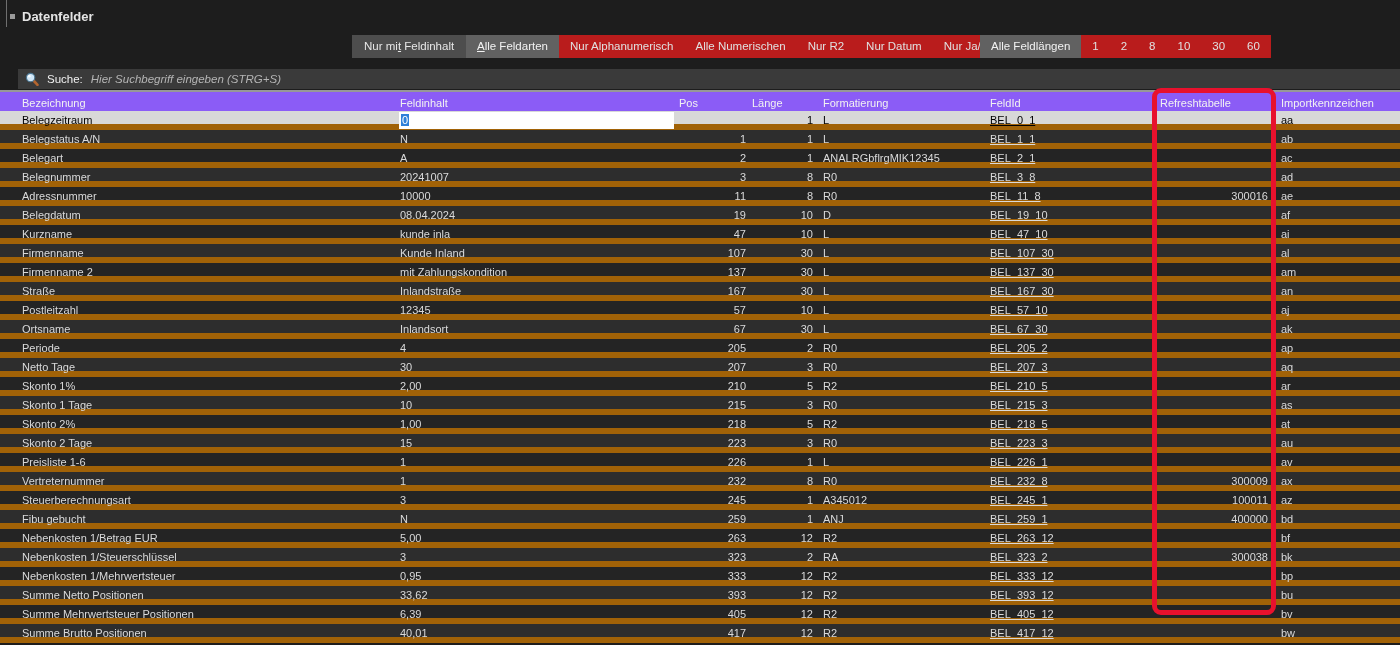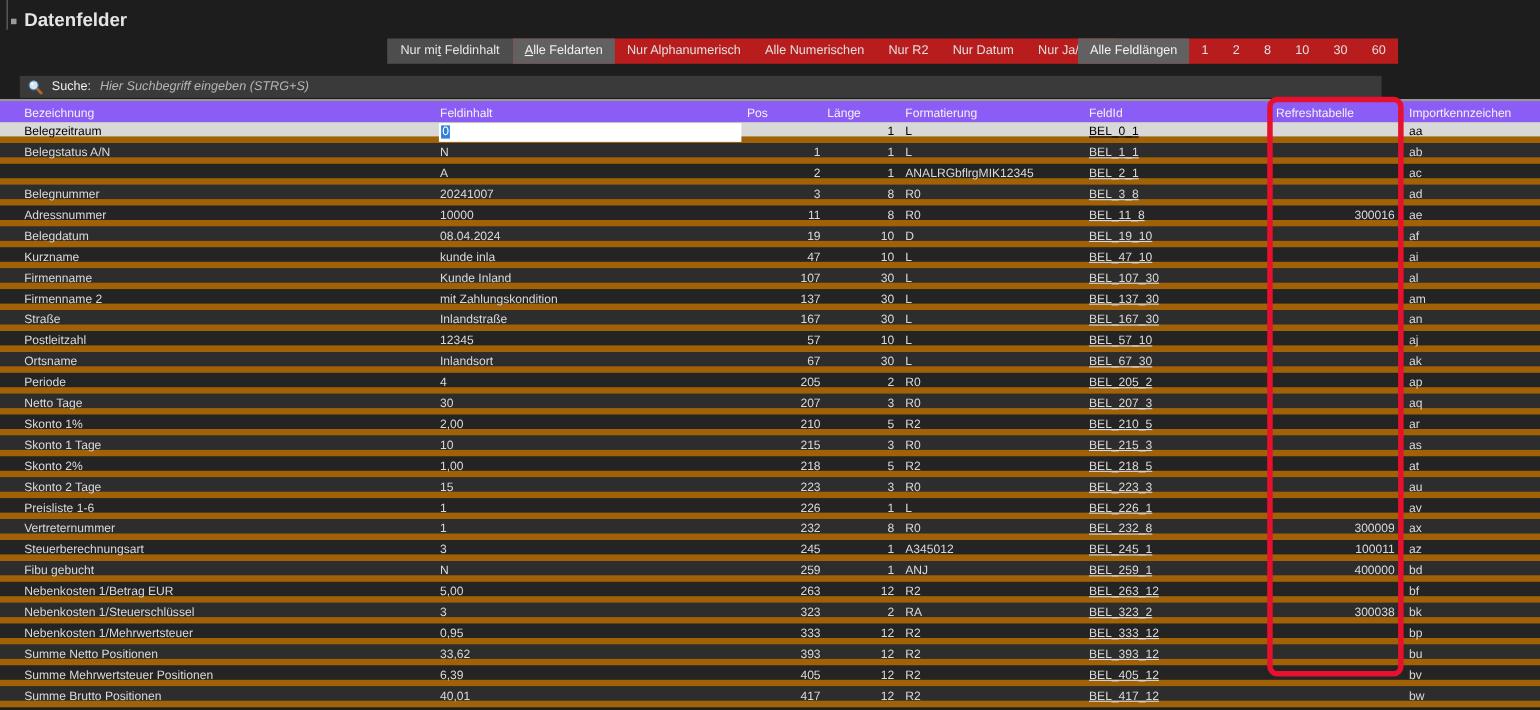--- a/index.html
+++ b/index.html
@@ -8,40 +8,40 @@
     background:#1d1d1d;
     font-family:"Liberation Sans","DejaVu Sans",sans-serif;
     color:#dcdcdc;
     position:relative;
     font-size:11px;
   }
   
   .panel-divider { position:absolute; left:6px; top:0; width:1px; height:27px; background:#6f6f6f; }
   .page-title-wrap { position:absolute; left:10px; top:9px; display:flex; align-items:center; gap:7px; }
   .title-bullet { width:5px; height:5px; background:#9a9a9a; display:inline-block; }
-  .page-title { font-weight:bold; font-size:17px; color:#e4e4e4; }
+  .page-title { font-weight:bold; font-size:13px; color:#e4e4e4; }
 
   
   .toolbar { position:absolute; left:0; top:35px; width:1400px; height:23px; }
   .tb-btn {
     position:absolute; top:0; height:23px; line-height:23px;
     padding:0 12px; color:#e6e6e6; font-size:11.5px; cursor:default;
     white-space:nowrap;
   }
   .tb-standalone { left:352px; background:#4d4d4d; }
   .tb-group { position:absolute; top:0; height:23px; background:#b91c1c; display:flex; }
   .tb-group-feldarten { left:466px; }
   .tb-group-feldlaengen { left:980px; }
   .tb-item { height:23px; line-height:23px; padding:0 11px; color:#e0e0e0; font-size:11.5px; white-space:nowrap; }
   .tb-item.selected { background:#616161; color:#f2f2f2; }
   .tb-item u { text-decoration:underline; }
 
   
   .search-bar {
-    position:absolute; left:18px; top:69px; width:1238px; height:20px;
+    position:absolute; left:18px; top:69px; width:1382px; height:20px;
     background:#3a3a3a; display:flex; align-items:center; gap:8px; padding-left:7px;
   }
   .search-icon { width:14px; height:14px; flex:0 0 auto; }
   .search-label { color:#f0f0f0; font-size:11.5px; }
   .search-placeholder { color:#b5b5b5; font-style:italic; font-size:11.5px; }
 
   
   .grid-header {
     position:absolute; left:0; top:90px; width:1400px; height:21px;
     background:#8b5cf6; border-top:2px solid #979797;padding-left:12px;
@@ -154,20 +154,21 @@
       <div class="tcell c-bez">Belegstatus A/N</div>
       <div class="tcell c-feld">N</div>
       <div class="tcell c-pos">1</div>
       <div class="tcell c-laenge">1</div>
       <div class="tcell c-fmt">L</div>
       <div class="tcell c-feldid">BEL_1_1</div>
       <div class="tcell c-refresh"></div>
       <div class="tcell c-import">ab</div>
     </div>
     <div class="trow even">
+      <div class="tcell c-bez">Belegart</div>
       <div class="tcell c-feld">A</div>
       <div class="tcell c-pos">2</div>
       <div class="tcell c-laenge">1</div>
       <div class="tcell c-fmt">ANALRGbflrgMIK12345</div>
       <div class="tcell c-feldid">BEL_2_1</div>
       <div class="tcell c-refresh"></div>
       <div class="tcell c-import">ac</div>
     </div>
     <div class="trow odd">
       <div class="tcell c-bez">Belegnummer</div>

